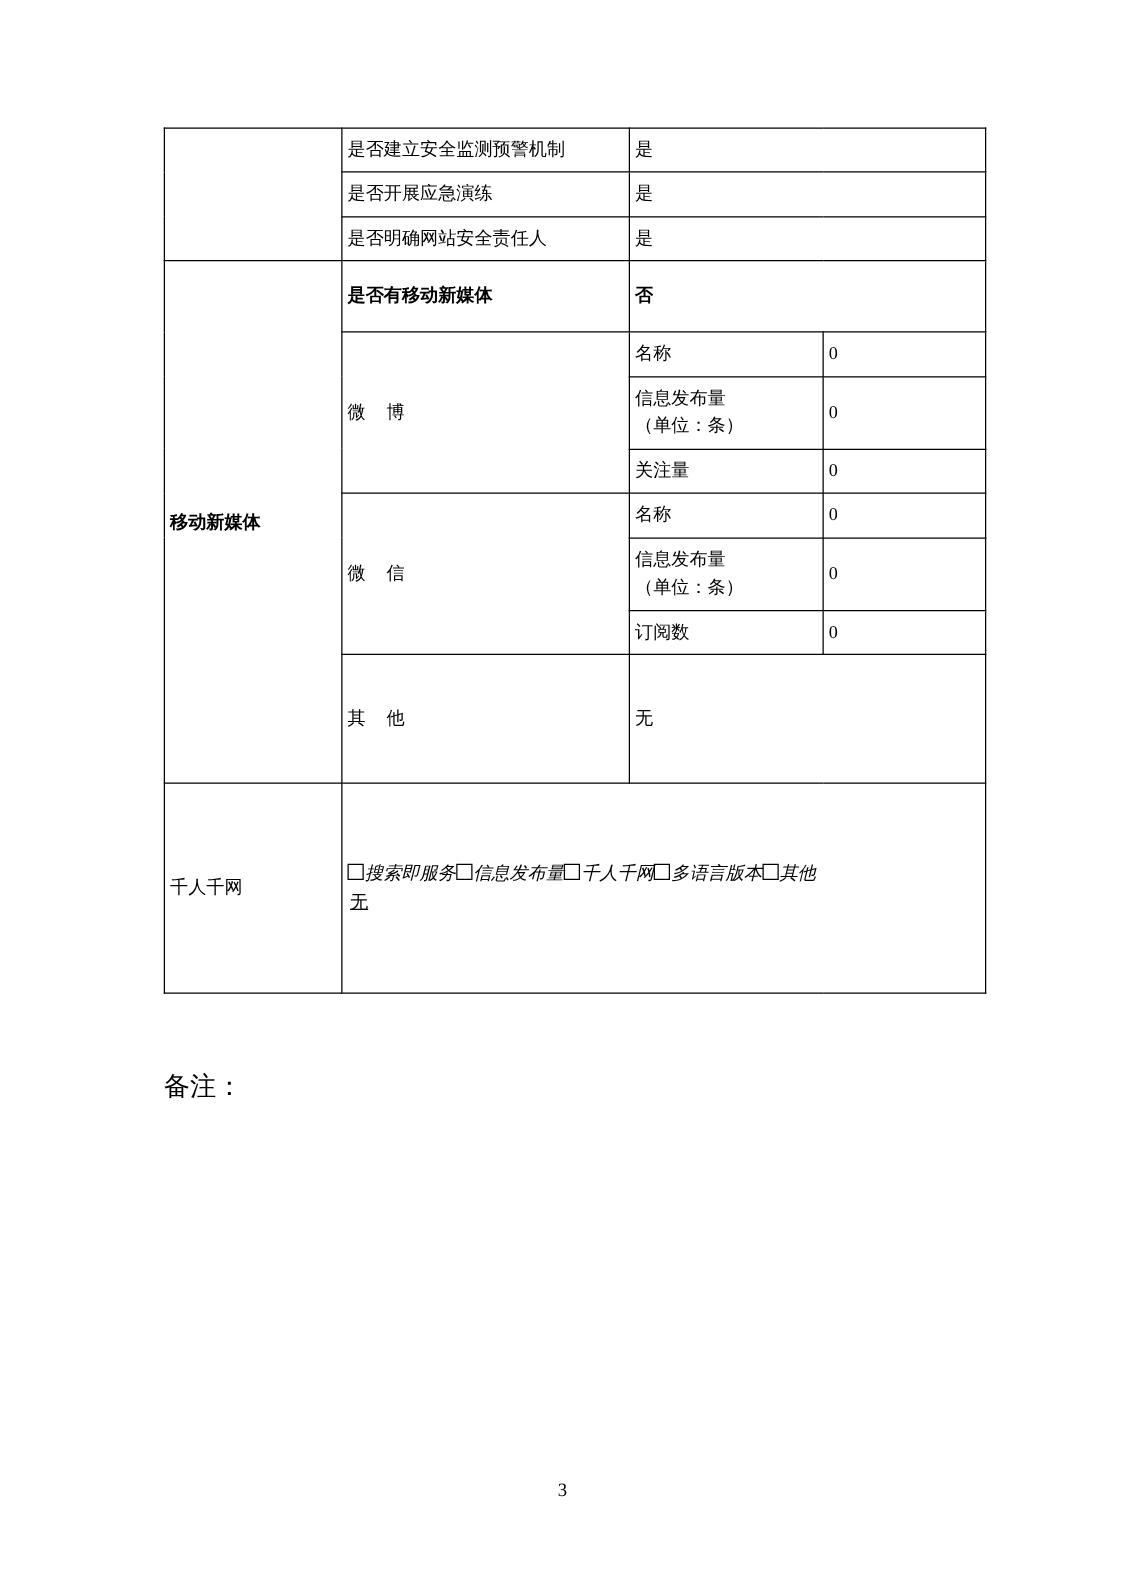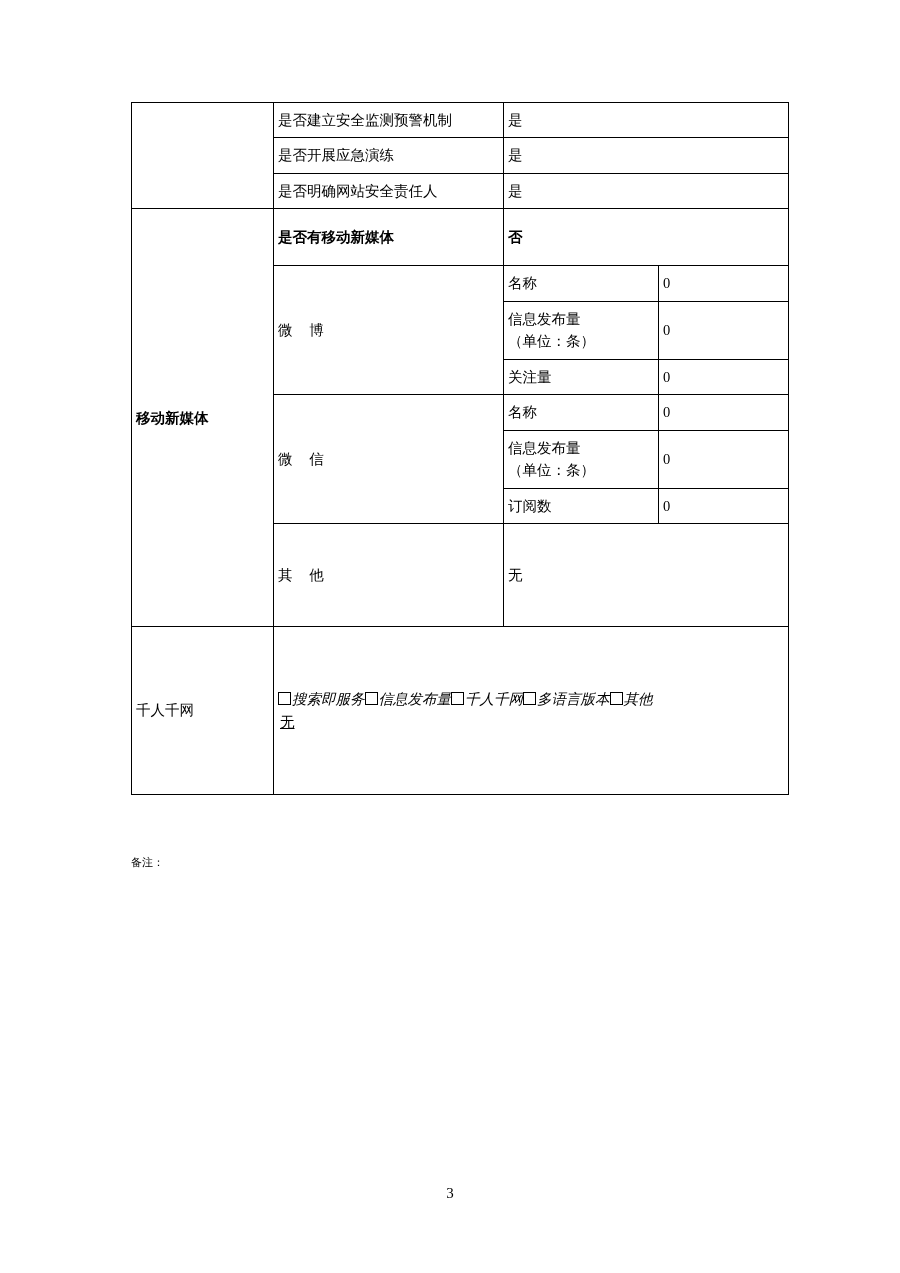--- a/index.html
+++ b/index.html
@@ -67,21 +67,21 @@
   .underline-val {
     text-decoration: underline;
     display: inline-block;
     margin-left: 2px;
   }
 
   .remark {
     position: absolute;
     left: 131px;
     top: 855px;
-    font-size: 11px;
+    font-size: 21px;
     font-family: "Liberation Serif", "DejaVu Serif", serif;
   }
   .page-number {
     position: absolute;
     left: 0;
     top: 1185px;
     width: 900px;
     text-align: center;
     font-size: 15px;
     font-family: "Liberation Serif", "DejaVu Serif", serif;

